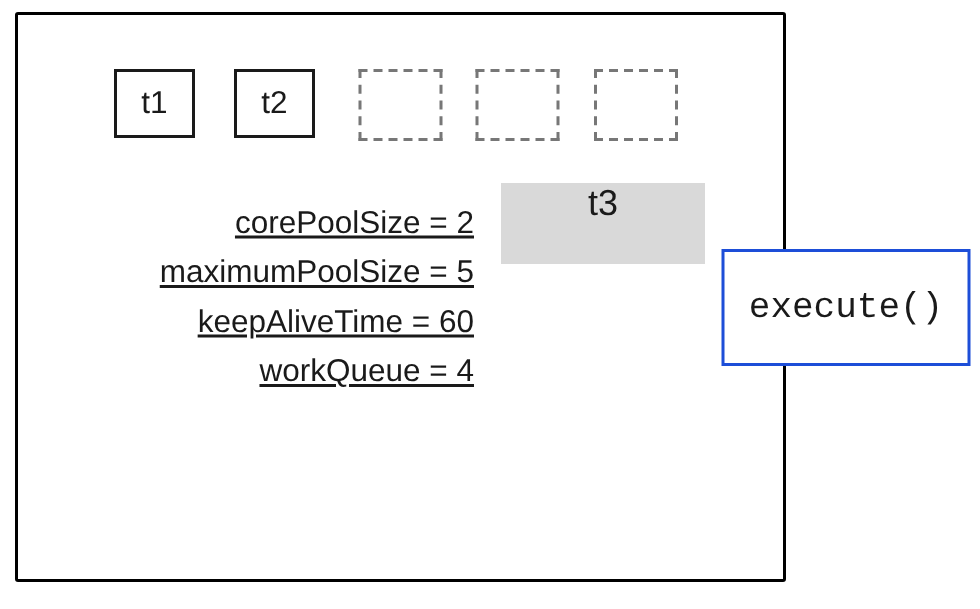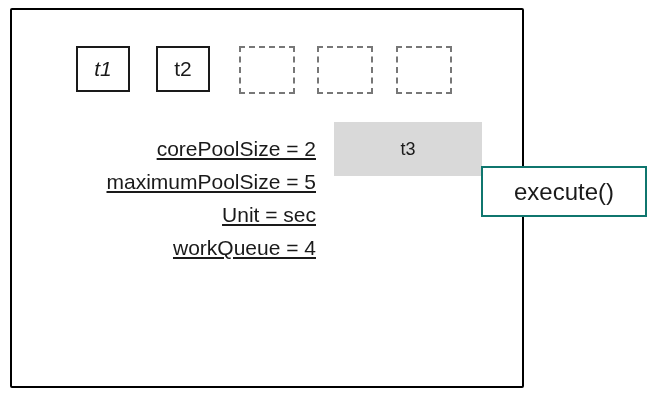--- a/index.html
+++ b/index.html
@@ -33,21 +33,21 @@
     height: 46px;
     border: 2px solid #1a1a1a;
     background: #ffffff;
     box-sizing: border-box;
     display: flex;
     align-items: center;
     justify-content: center;
     font-size: 21px;
     color: #1a1a1a;
   }
-  .thread-t1 { left: 64px; font-style: italic; }
+  .thread-t1 { left: 64px; }
   .thread-t2 { left: 144px; }
   .empty-slot {
     position: absolute;
     top: 36px;
     width: 56px;
     height: 48px;
     border: 2px dashed #777777;
     background: #ffffff;
     box-sizing: border-box;
   }
@@ -65,45 +65,46 @@
     line-height: 33px;
     text-decoration: underline;
   }
   .queue {
     position: absolute;
     left: 322px;
     top: 112px;
     width: 136px;
   }
   .queue-item {
-    width: 148px;
+    width: 136px;
     height: 54px;
     margin-bottom: 9px;
     background: #d9d9d9;
     display: flex;
-    align-items: center;
+    align-items: flex-start;
     justify-content: center;
-    font-size: 18px;
+    font-size: 24px;
     color: #1a1a1a;
   }
   .execute-box {
     position: absolute;
     left: 481px;
     top: 166px;
     width: 166px;
-    height: 51px;
-    border: 2px solid #0f766e;
+    height: 78px;
+    border: 2px solid #1d4ed8;
     background: #ffffff;
     box-sizing: border-box;
     display: flex;
     align-items: center;
     justify-content: center;
     font-size: 24px;
     color: #1a1a1a;
     z-index: 5;
+    font-family: Liberation Mono, monospace;
   }
   .watermark {
     position: absolute;
     right: 8px;
     bottom: 12px;
     font-size: 13px;
     color: #c9c9c9;
     letter-spacing: 1px;
   }
 </style>
@@ -122,21 +123,21 @@
       <span>t2</span>
     </div>
 
     <div class="empty-slot slot-1"></div>
     <div class="empty-slot slot-2"></div>
     <div class="empty-slot slot-3"></div>
 
     <div class="config-block">
       <div>corePoolSize = 2</div>
       <div>maximumPoolSize = 5</div>
-      <div>Unit = sec</div>
+      <div>keepAliveTime = 60</div>
       <div>workQueue = 4</div>
     </div>
 
     <div class="queue">
       <div class="queue-item">
         <span>t3</span>
       </div>
     </div>
 
   </div>

